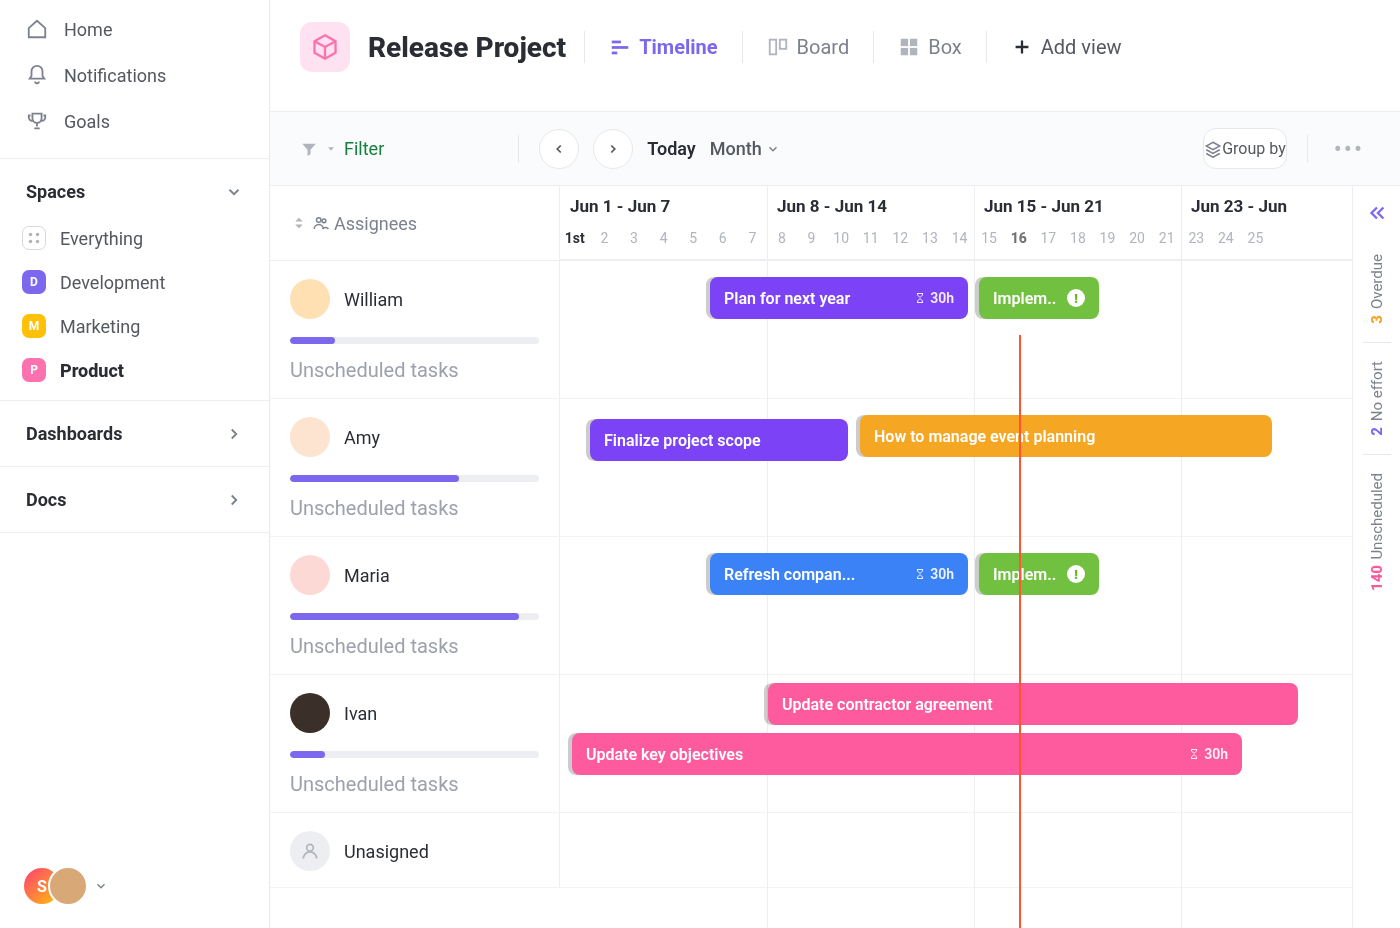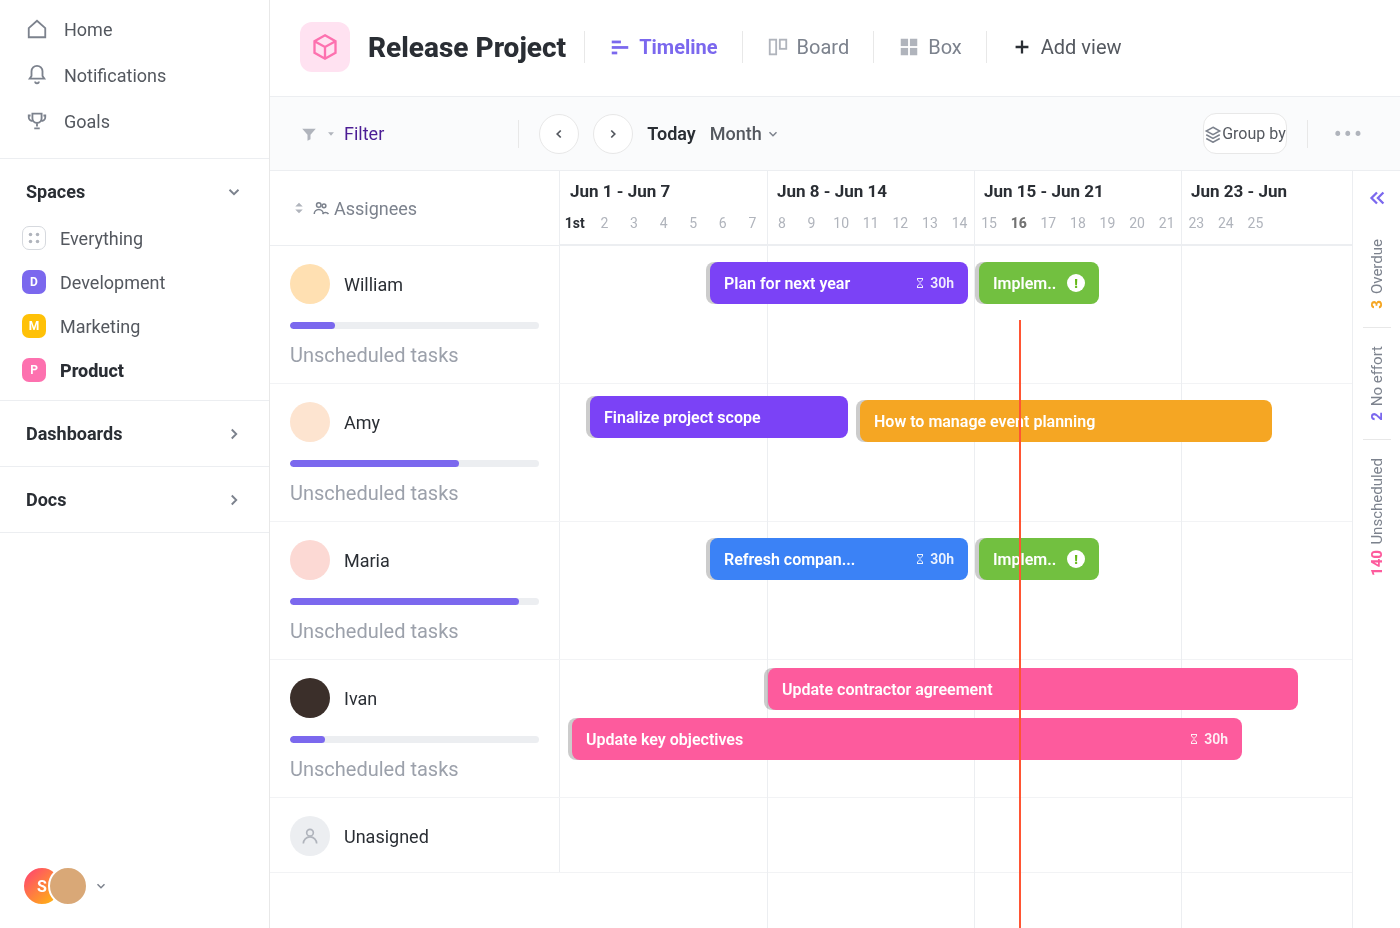--- a/index.html
+++ b/index.html
@@ -19,29 +19,29 @@
   .sp-item { display:flex; align-items:center; gap:14px; padding:10px 22px; font-size:18px; color:#54585f; cursor:pointer;}
   .sp-item.active { font-weight:800; color:#2a2e34;}
   .sp-ico { width:24px; height:24px; border-radius:7px; display:flex; align-items:center; justify-content:center; font-size:12px; font-weight:700; color:#fff;}
   .sp-ico.outline { background:#fff; border:1.5px solid #d6d9de; color:#7c828d;}
   .sidebar-bottom { position:absolute; bottom:22px; left:22px; display:flex; align-items:center; gap:6px;}
   .av-stack { display:flex; }
   .av { width:40px; height:40px; border-radius:50%; border:2px solid #fff; display:flex; align-items:center; justify-content:center; font-weight:700; color:#fff; font-size:16px;}
   .av.o { margin-left:-14px;}
   
   .main { flex:1; display:flex; flex-direction:column; position:relative; min-width:0;}
-  .header { display:flex; align-items:center; gap:18px; padding:22px 30px 24px; border-bottom:1px solid #eceef1;}
+  .header { display:flex; align-items:center; gap:18px; padding:22px 30px 39px; border-bottom:1px solid #eceef1;}
   .proj-ico { width:50px; height:50px; border-radius:12px; background:#ffe2f1; display:flex; align-items:center; justify-content:center;}
   .proj-title { font-size:28px; font-weight:800;}
   .vdiv { width:1px; height:32px; background:#e8e8e8;}
   .view-btn { display:flex; align-items:center; gap:8px; font-size:20px; color:#7c828d; cursor:pointer; padding:4px 6px;}
   .view-btn.active { color:#7b68ee; font-weight:700;}
   .view-btn svg { width:22px; height:22px; }
   .toolbar { display:flex; align-items:center; padding:16px 30px; gap:14px; border-bottom:1px solid #eceef1; background:#fafbfc;}
-  .filter-btn { display:flex; align-items:center; gap:8px; color:#4c1d95; font-size:18px; cursor:pointer;}
+  .filter-btn { display:flex; align-items:center; gap:8px; color:#15803d; font-size:18px; cursor:pointer;}
   .tvdiv { width:1px; height:28px; background:#e8e8e8; margin:0 6px;}
   .circ-btn { width:40px; height:40px; border-radius:50%; border:1px solid #e8e8e8; background:#fff; display:flex; align-items:center; justify-content:center; cursor:pointer;}
   .circ-btn svg { width:14px; height:14px; stroke:#54585f;}
   .tb-txt { font-size:18px; font-weight:600; color:#2a2e34; cursor:pointer;}
   .tb-txt.sub { color:#54585f; font-weight:500; display:flex; align-items:center; gap:4px;}
   .spacer { flex:1;}
   .group-btn { display:flex; align-items:center; border:1px solid #e8e8e8; border-radius:13px; padding:10px 0; background:#fff; font-size:16px; color:#54585f; cursor:pointer;}
   .more-btn { color:#b0b4bc; font-size:24px; cursor:pointer; padding:0 6px; letter-spacing:2px;}
   
   .timeline { flex:1; display:flex; min-height:0; position:relative;}
@@ -328,21 +328,21 @@
                 <div class="row-left-top">
                   <div class="assignee-av" style="background: rgb(253, 228, 208);"></div>
                   <div class="assignee-name">Amy</div>
                 </div>
                 <div class="prog">
                   <div class="prog-fill" style="width: 68%;"></div>
                 </div>
                 <div class="unsched">Unscheduled tasks</div>
               </div>
               <div class="row-right">
-                <div class="task" style="background: rgb(123, 66, 246); left: 30px; width: 258px; top: 12px;">
+                <div class="task" style="background: rgb(123, 66, 246); left: 30px; width: 258px; top: 20px;">
                   <span>Finalize project scope</span>
                 </div>
                 <div class="task" style="background: rgb(245, 166, 35); left: 300px; width: 412px; top: 16px;">
                   <span>How to manage event planning</span>
                 </div>
               </div>
             </div>
             <div class="row">
               <div class="row-left" style="border-right: 1px solid rgb(236, 238, 241);">
                 <div class="row-left-top">

